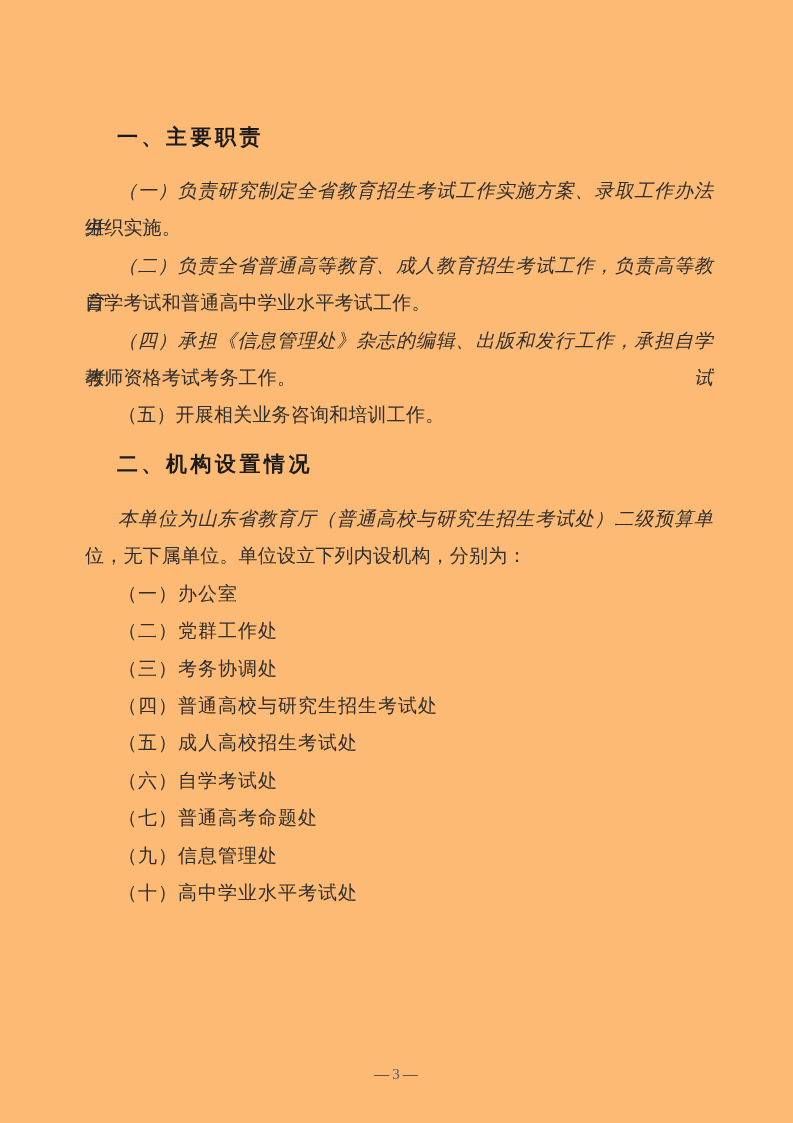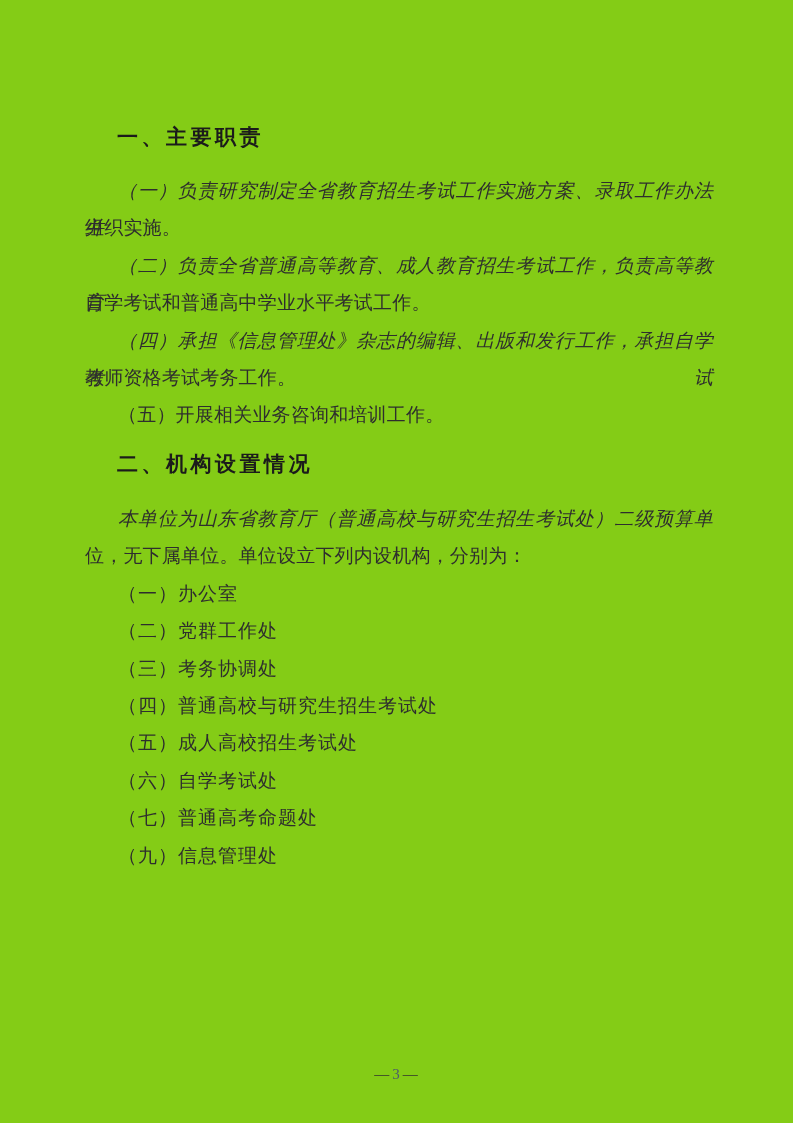--- a/index.html
+++ b/index.html
@@ -1,19 +1,19 @@
 <!DOCTYPE html>
 <html lang="zh"><head>
 <meta charset="utf-8">
 <style>
   html,body{margin:0;padding:0;background:#ffffff;}
   .page{
     position:relative;
     width:793px;height:1123px;
-    background:#84cc16;
+    background:#fdba74;
     overflow:hidden;
     font-family:"Liberation Serif","DejaVu Serif",serif;
   }
   .content{
     position:absolute;
     left:85px;top:0;
     width:628px;
     padding-top:118px;
   }
   .heading{
@@ -91,19 +91,20 @@
     </div>
 
     <div class="item">（一）办公室</div>
     <div class="item">（二）党群工作处</div>
     <div class="item">（三）考务协调处</div>
     <div class="item">（四）普通高校与研究生招生考试处</div>
     <div class="item">（五）成人高校招生考试处</div>
     <div class="item">（六）自学考试处</div>
     <div class="item">（七）普通高考命题处</div>
     <div class="item">（九）信息管理处</div>
+    <div class="item">（十）高中学业水平考试处</div>
 
   </main>
 
   <footer class="footer">
     <span>—</span><span class="page-num">3</span><span>—</span>
   </footer>
 </div>
 
 </body></html>

